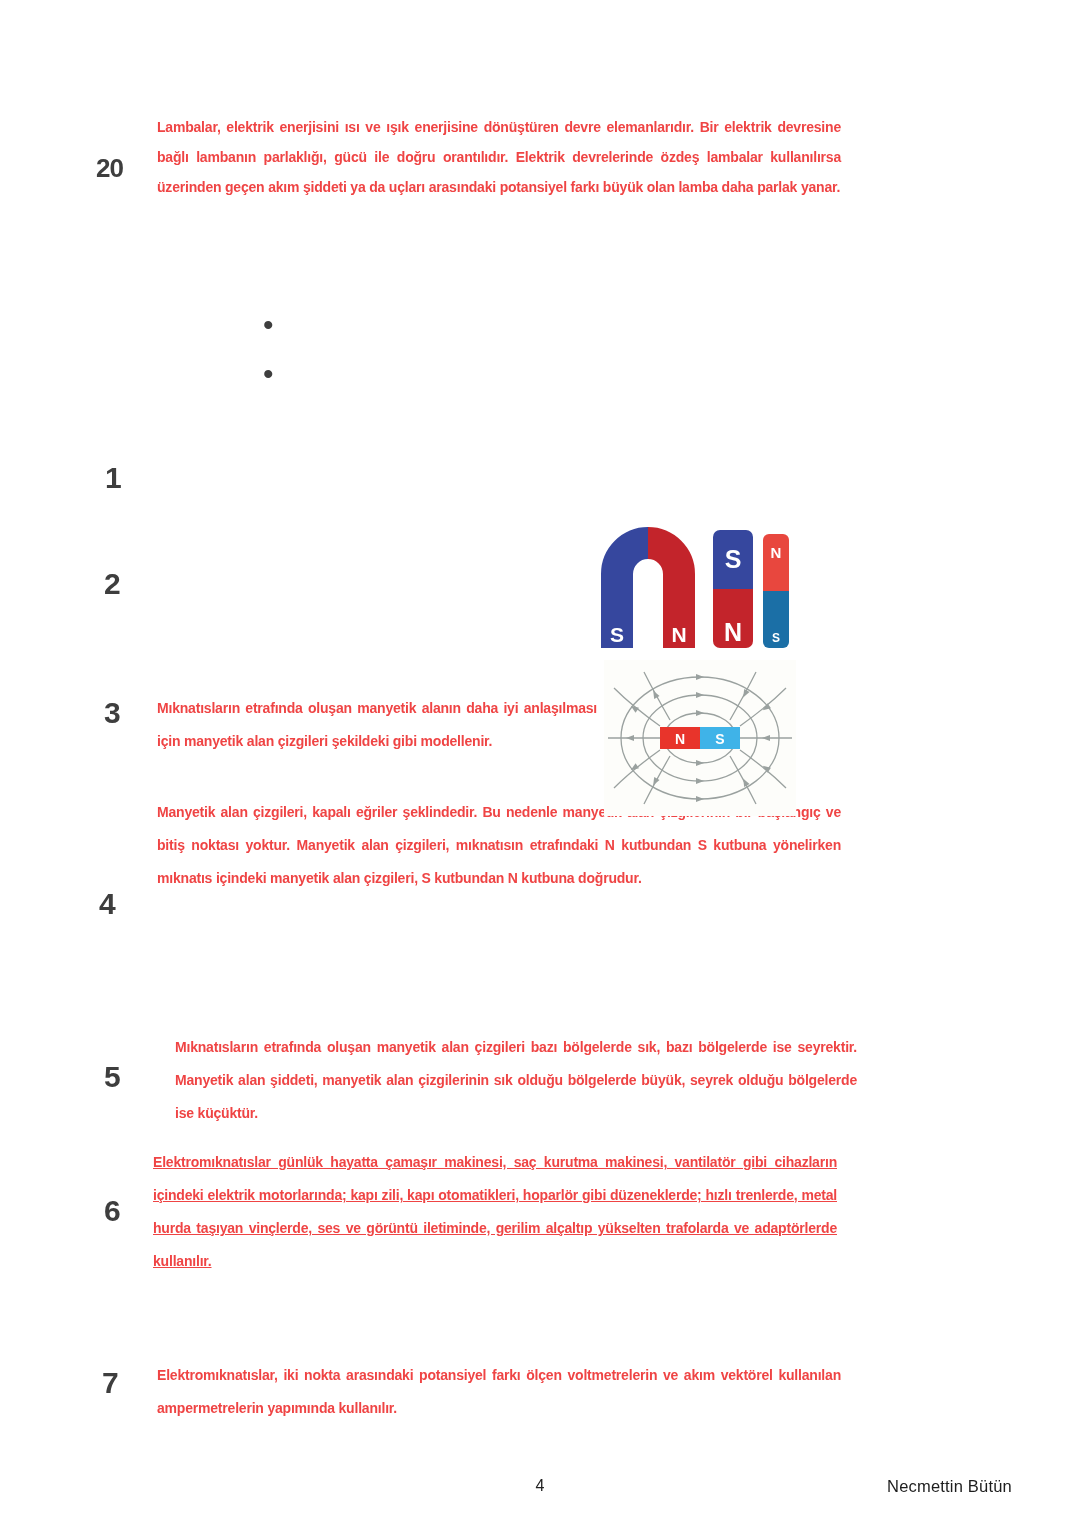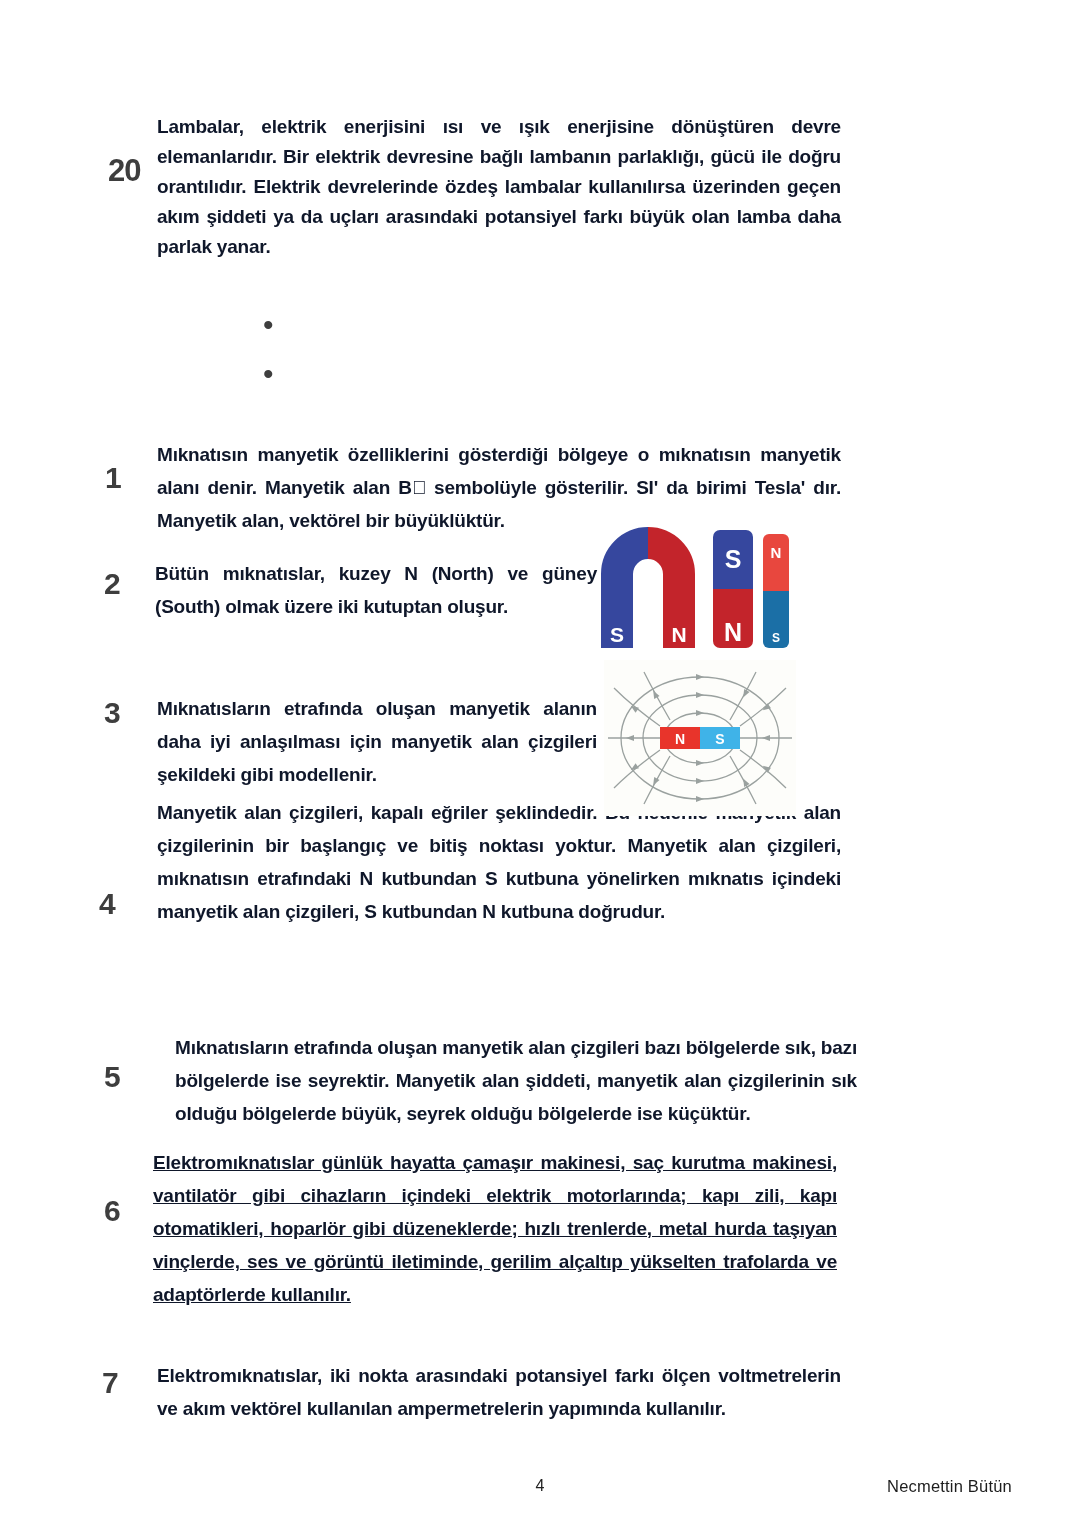--- a/index.html
+++ b/index.html
@@ -3,29 +3,29 @@
 <meta charset="utf-8">
 <style>
   * { margin:0; padding:0; box-sizing:border-box; }
   html,body { background:#ffffff; }
   .page {
     position:relative; width:1080px; height:1527px; margin:0 auto;
     background:#ffffff; overflow:hidden;
     font-family:"Liberation Sans", sans-serif; color:#2f2f2f;
   }
   .para {
-    font-weight:bold; font-size:19px; letter-spacing:-0.2px;
-    text-align:justify; color:#0f172a;
+    font-weight:bold; font-size:14px; letter-spacing:-0.2px;
+    text-align:justify; color:#ef4444;
   }
   .num {
     position:absolute; font-weight:bold; color:#3e3e3e;
     font-size:30px; letter-spacing:-1px; line-height:1;
   }
   
-  .intro-num   { left:96px;  top:155px; font-size:31px;margin-left:12px; }
+  .intro-num   { left:96px;  top:155px; font-size:26px; }
   .intro-text  { position:absolute; left:157px; top:112px; width:684px; line-height:30px; }
   
   .titles { position:absolute; left:263px; top:300px; }
   .section-title { display:flex; align-items:center; height:49px; }
   .bullet { font-size:30px; color:#3e3e3e; line-height:1; margin-right:13px; }
   .title-label {
     font-size:27px; font-weight:bold; color:#3e3e3e; letter-spacing:-0.3px;
   }
   
   .item-text { position:absolute; line-height:33px; }
@@ -65,24 +65,22 @@
   <div class="titles">
     <div class="section-title">
       <span class="bullet">•</span>
     </div>
     <div class="section-title">
       <span class="bullet">•</span>
     </div>
   </div>
 
   <div class="num n1">1</div>
-  <p class="para item-text t1">Mıknatısın manyetik özelliklerini gösterdiği bölgeye o mıknatısın manyetik alanı denir. Manyetik alan B⃗ sembolüyle gösterilir. SI' da birimi Tesla' dır. Manyetik alan, vektörel bir büyüklüktür.</p>
 
   <div class="num n2">2</div>
-  <p class="para item-text t2">Bütün mıknatıslar, kuzey N (North) ve güney (South) olmak üzere iki kutuptan oluşur.</p>
 
   <div class="num n3">3</div>
   <p class="para item-text t3">Mıknatısların etrafında oluşan manyetik alanın daha iyi anlaşılması için manyetik alan çizgileri şekildeki gibi modellenir.</p>
 
   <div class="num n4">4</div>
   <p class="para item-text t4">Manyetik alan çizgileri, kapalı eğriler şeklindedir. Bu nedenle manyetik alan çizgilerinin bir başlangıç ve bitiş noktası yoktur. Manyetik alan çizgileri, mıknatısın etrafındaki N kutbundan S kutbuna yönelirken mıknatıs içindeki manyetik alan çizgileri, S kutbundan N kutbuna doğrudur.</p>
 
   <div class="num n5">5</div>
   <p class="para item-text t5">Mıknatısların etrafında oluşan manyetik alan çizgileri bazı bölgelerde sık, bazı bölgelerde ise seyrektir. Manyetik alan şiddeti, manyetik alan çizgilerinin sık olduğu bölgelerde büyük, seyrek olduğu bölgelerde ise küçüktür.</p>
 

